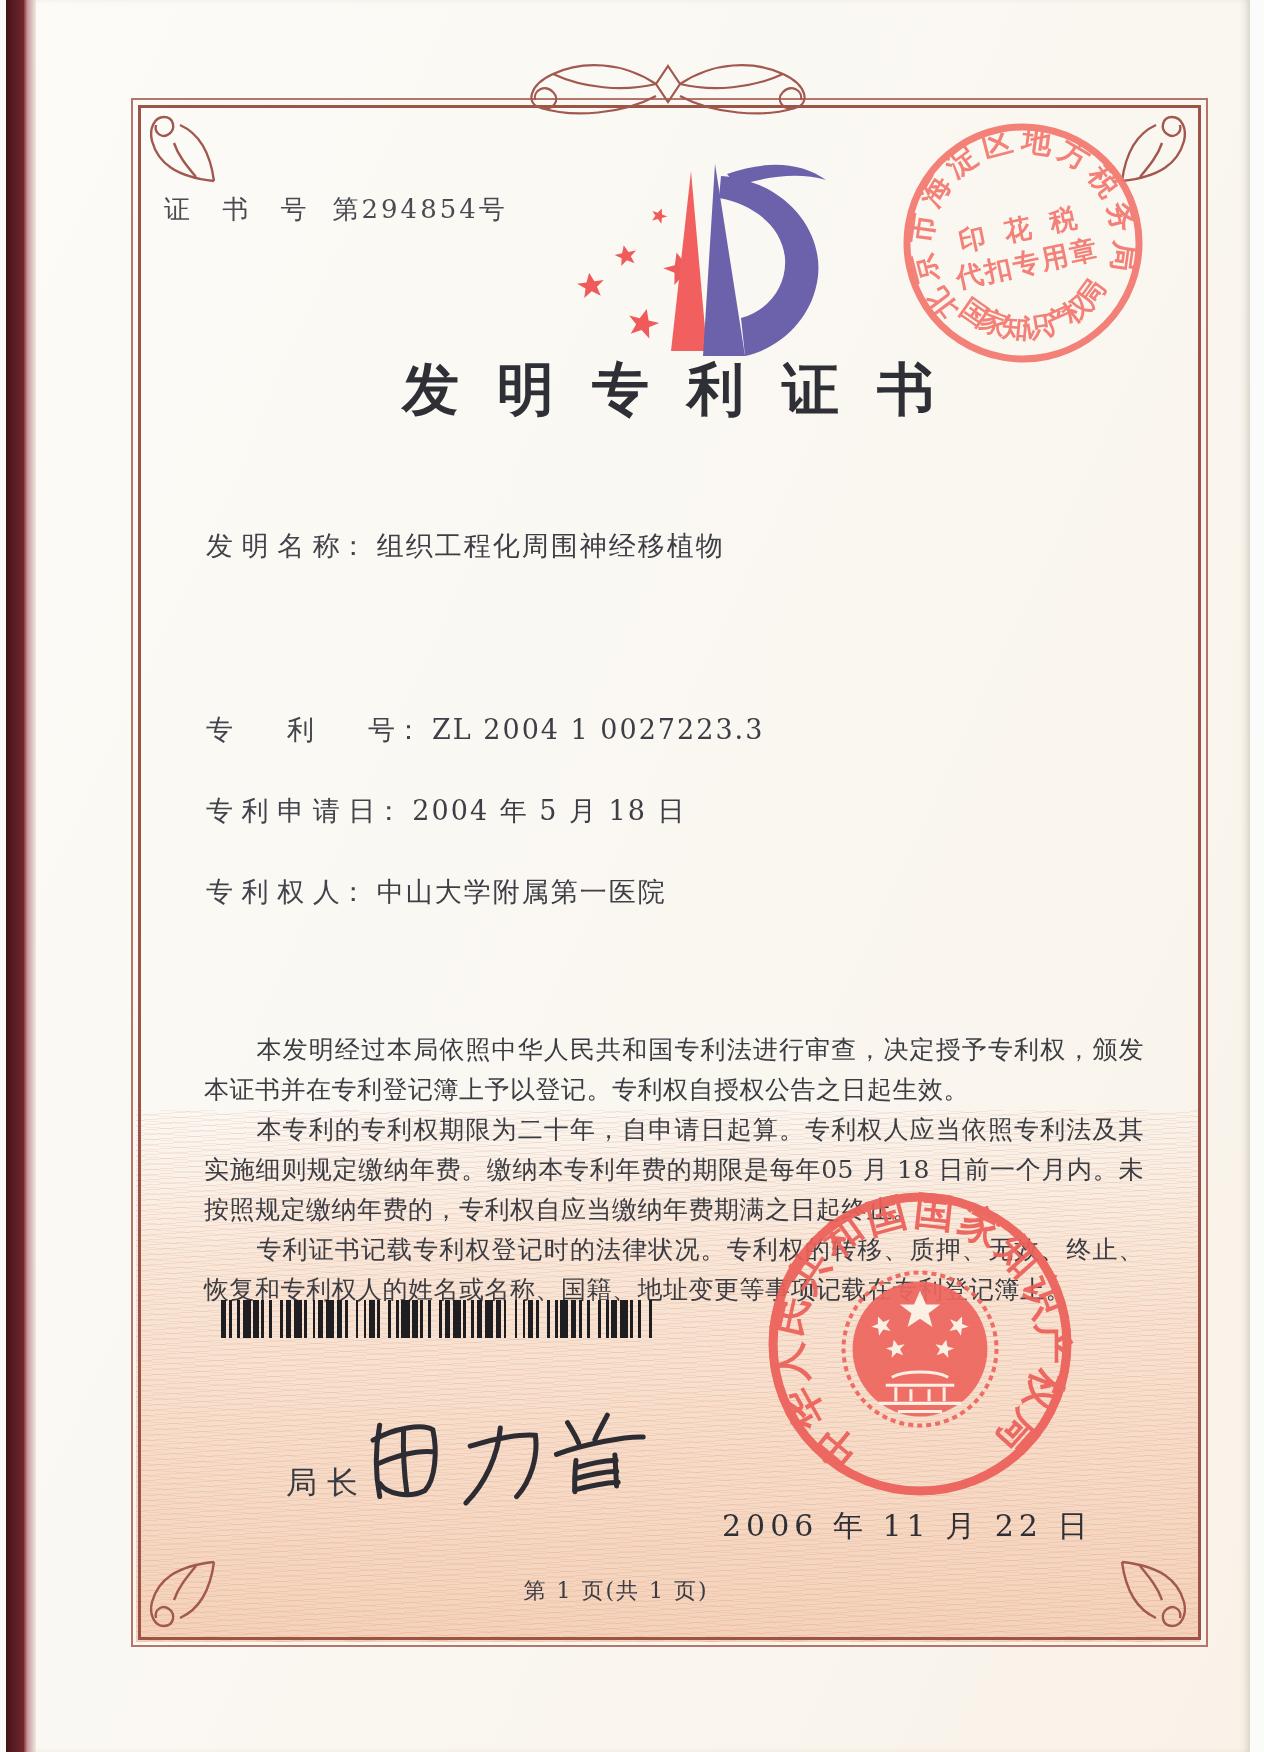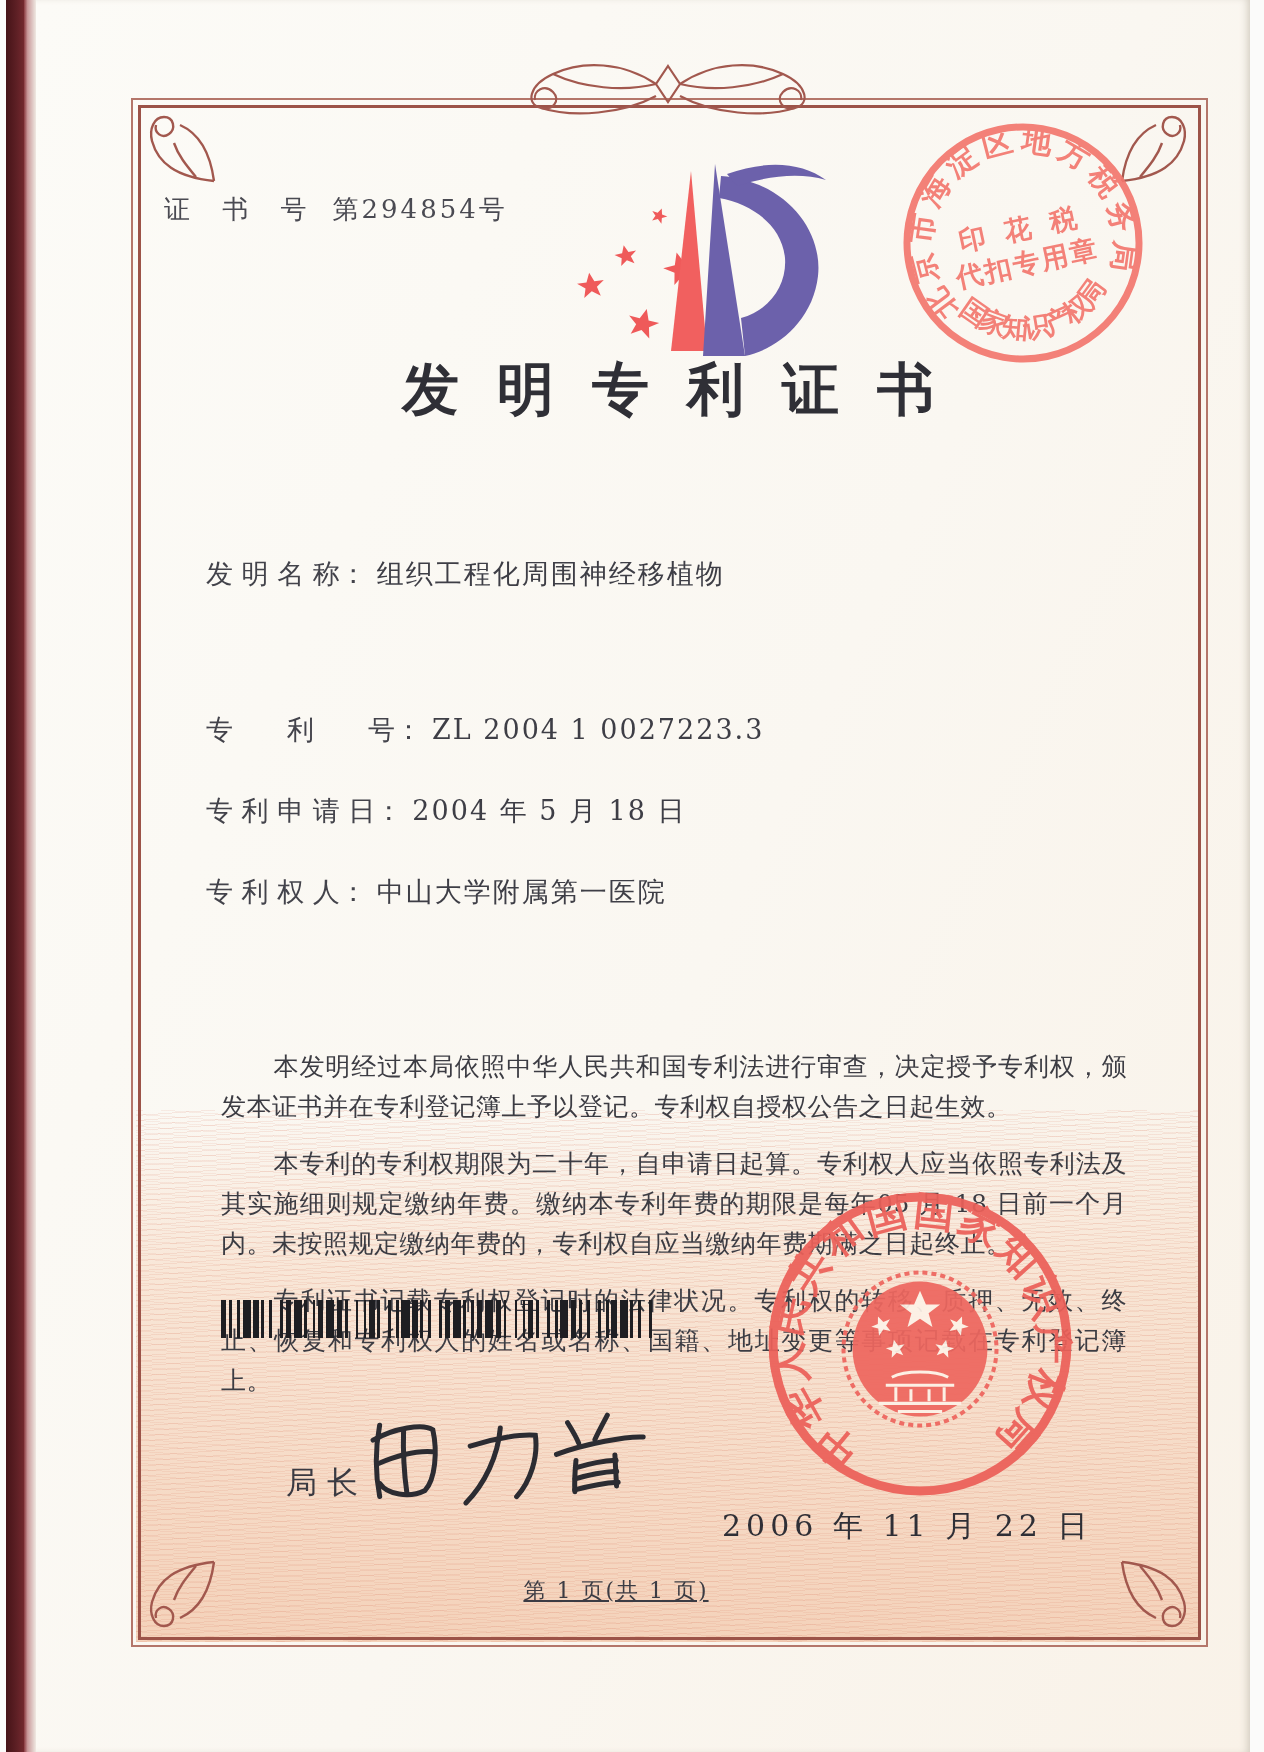--- a/index.html
+++ b/index.html
@@ -39,34 +39,34 @@
              transform:rotate(-12deg);opacity:.92;}
 
   .title{left:0;top:352px;width:1264px;margin:0;text-align:center;z-index:2;
          font-size:57px;font-weight:bold;color:#2f2f36;letter-spacing:38px;text-indent:38px;}
 
   .row{left:170px;width:960px;font-size:27px;color:#43434b;z-index:2;white-space:nowrap;}
   .row .fvalue{margin-left:10px;letter-spacing:2px;color:#3e3e46;}
 
   .paras{left:168px;top:1030px;width:940px;z-index:2;color:#3c3c43;
          font-size:25px;line-height:40px;text-align:justify;letter-spacing:.5px;}
-  .paras p{margin:17px;text-indent:2.1em;}
+  .paras p{margin:0;text-indent:2.1em;}
 
   .barcode{left:185px;top:1300px;width:580px;height:38px;display:flex;align-items:stretch;z-index:2;}
   .barcode .bar{background:#1e1e22;}
   .barcode .space{background:transparent;}
 
   .director{left:250px;top:1462px;z-index:3;font-size:31px;color:#3a3a42;letter-spacing:10px;}
   .signature{left:318px;top:1380px;width:310px;height:150px;z-index:3;transform:rotate(-3deg);}
 
   .seal{left:728px;top:1188px;width:312px;height:312px;z-index:4;opacity:.93;}
   .issue-date{left:686px;top:1506px;width:360px;z-index:3;font-size:30px;color:#2f2f36;
               letter-spacing:5px;white-space:nowrap;}
   .footer{left:380px;top:1576px;width:400px;text-align:center;z-index:2;
-          font-size:22px;color:#3c3c44;letter-spacing:2px;text-decoration:underline;}
+          font-size:22px;color:#3c3c44;letter-spacing:2px;}
 </style>
 </head>
 <body>
 
 <div class="root">
 
   <div class="abs spine"></div>
   <div class="abs spine2"></div>
 
   <div class="abs page">
@@ -152,21 +152,21 @@
       </text>
       <text font-size="27" font-weight="bold" fill="#f3776e">
         <textPath href="#taxBot" startOffset="0" textLength="172" lengthAdjust="spacing">国家知识产权局</textPath>
       </text>
       <text x="125" y="120" text-anchor="middle" font-size="27" font-weight="bold" fill="#f3776e" letter-spacing="5">印 花 税</text>
       <text x="125" y="155" text-anchor="middle" font-size="27" font-weight="bold" fill="#f3776e" letter-spacing="2">代扣专用章</text>
     </svg>
 
     <h1 class="abs title">发明专利证书</h1>
 
-    <div class="abs row" style="top:556px">
+    <div class="abs row" style="top:528px">
       <span class="flabel">发 明 名 称：</span><span class="fvalue">组织工程化周围神经移植物</span>
     </div>
     <div class="abs row" style="top:712px">
       <span class="flabel">专　　利　　号：</span><span class="fvalue">ZL 2004 1 0027223.3</span>
     </div>
     <div class="abs row" style="top:793px">
       <span class="flabel">专 利 申 请 日：</span><span class="fvalue">2004 年 5 月 18 日</span>
     </div>
     <div class="abs row" style="top:874px">
       <span class="flabel">专 利 权 人：</span><span class="fvalue">中山大学附属第一医院</span>

